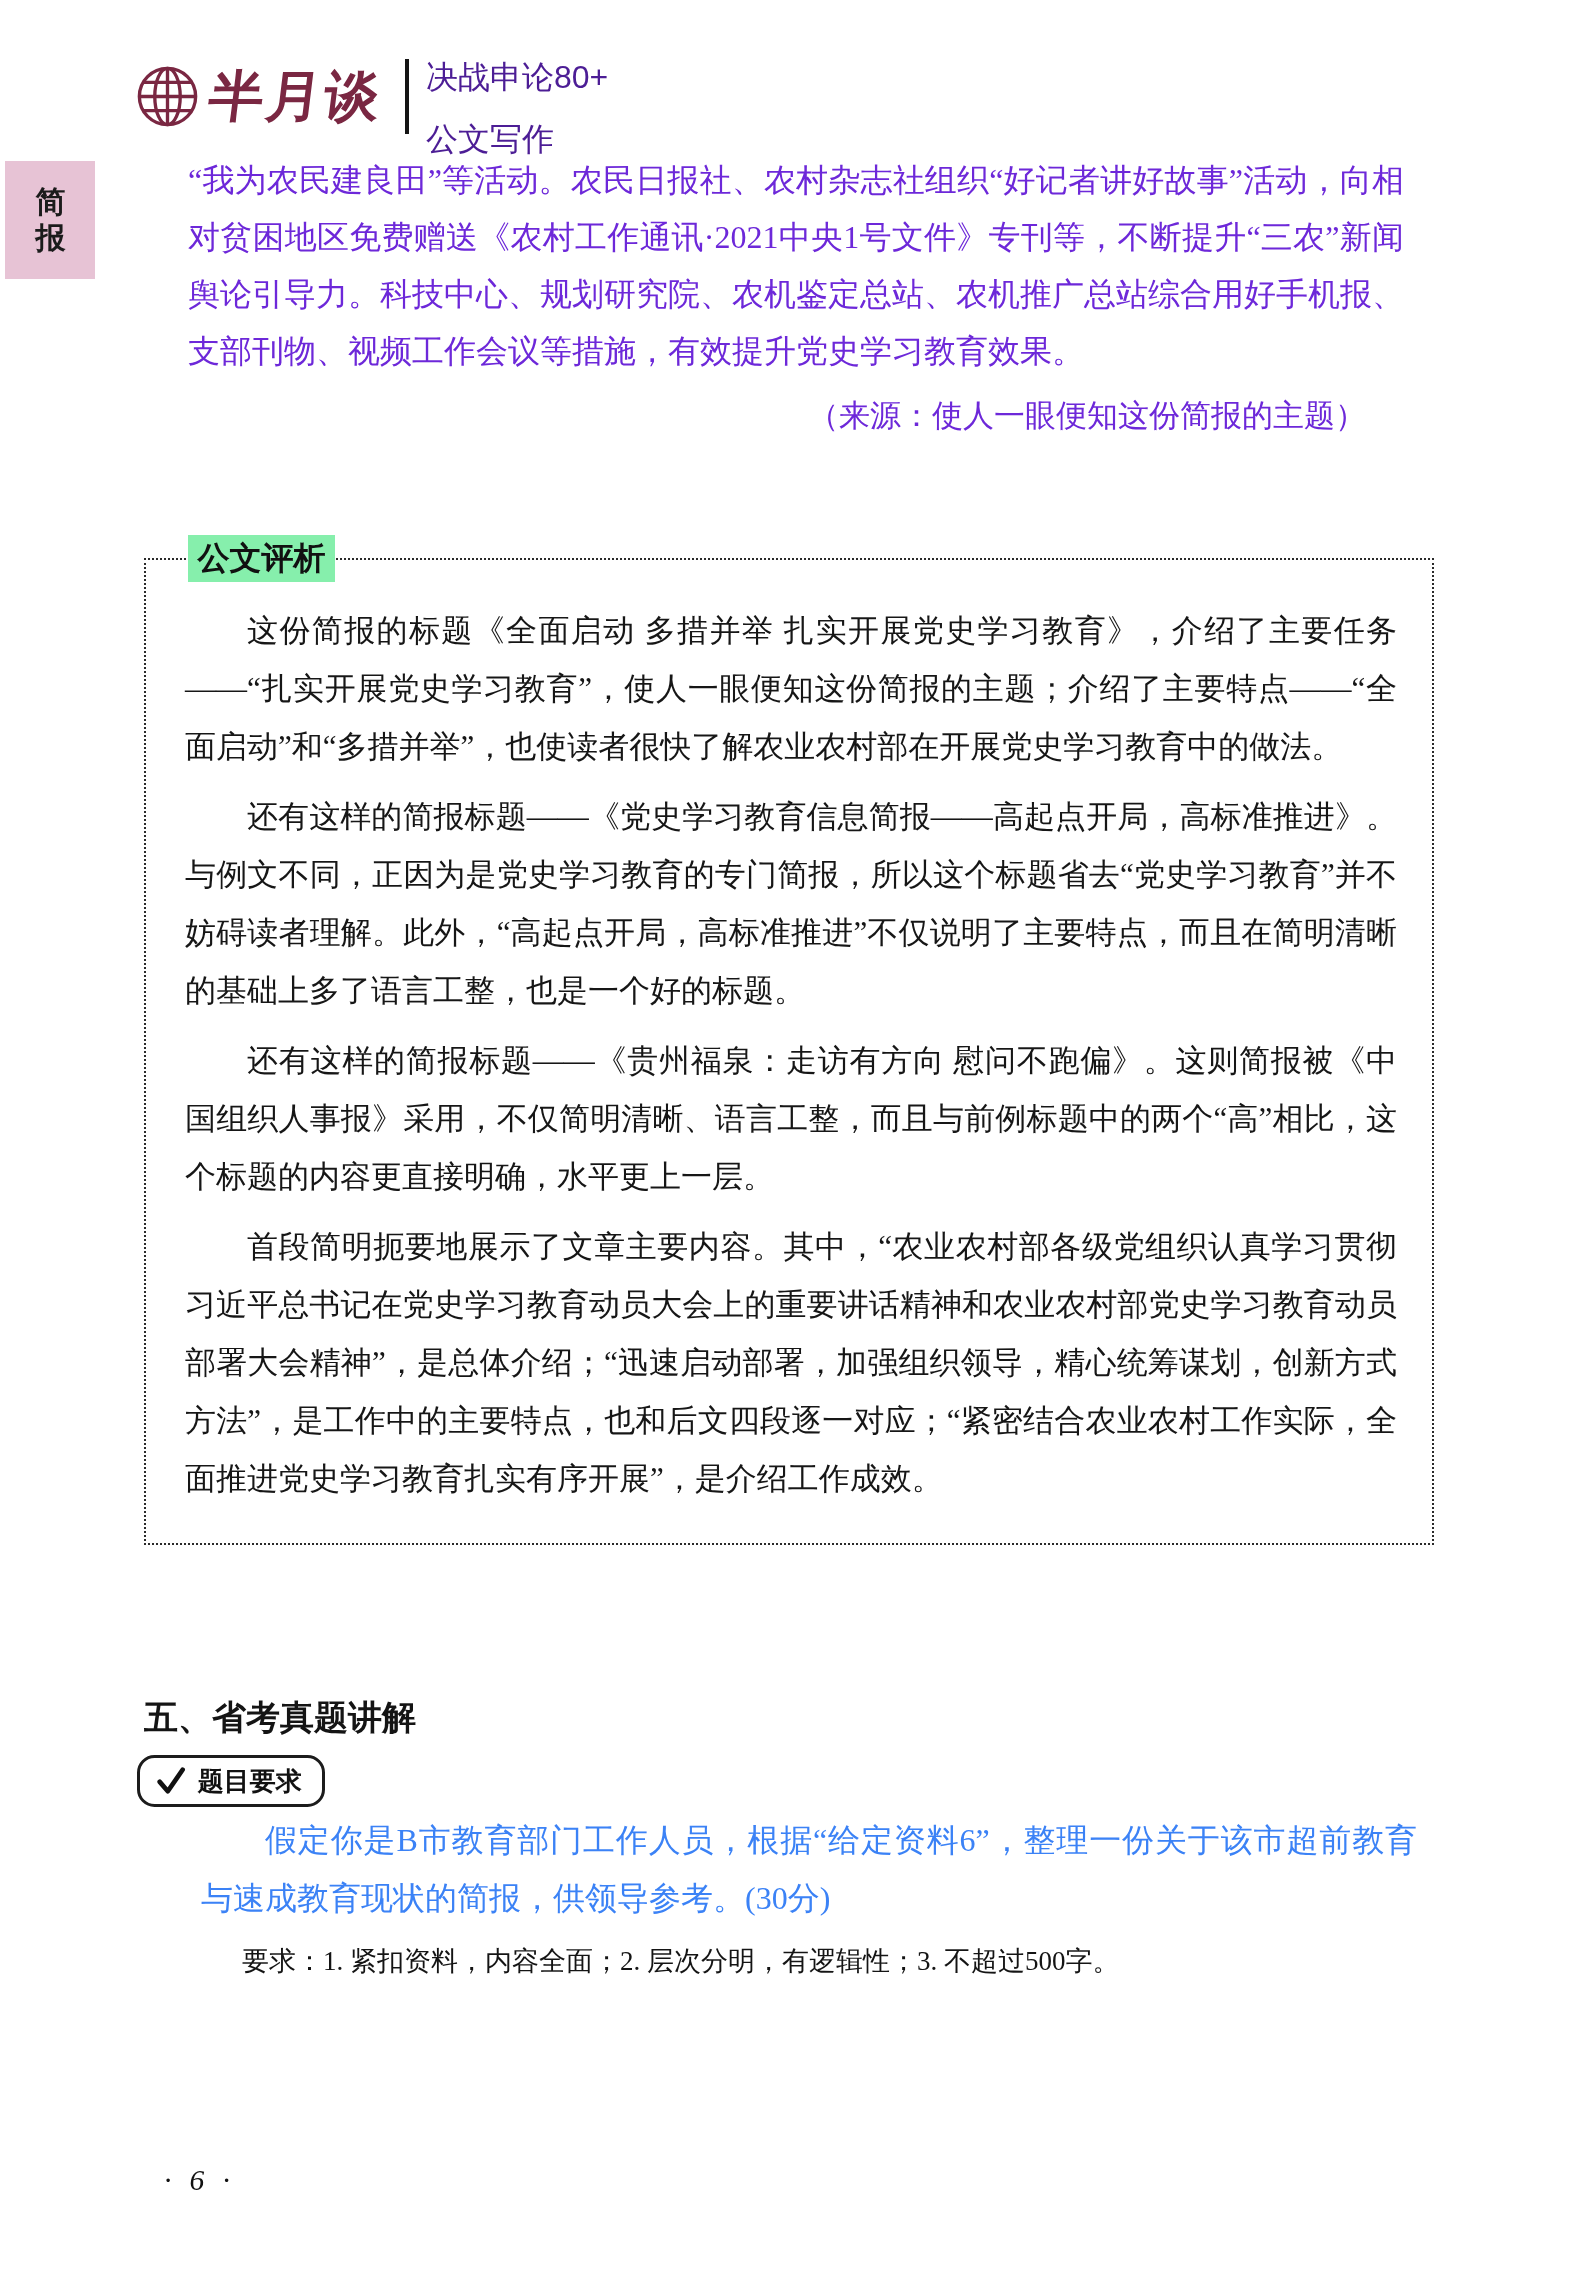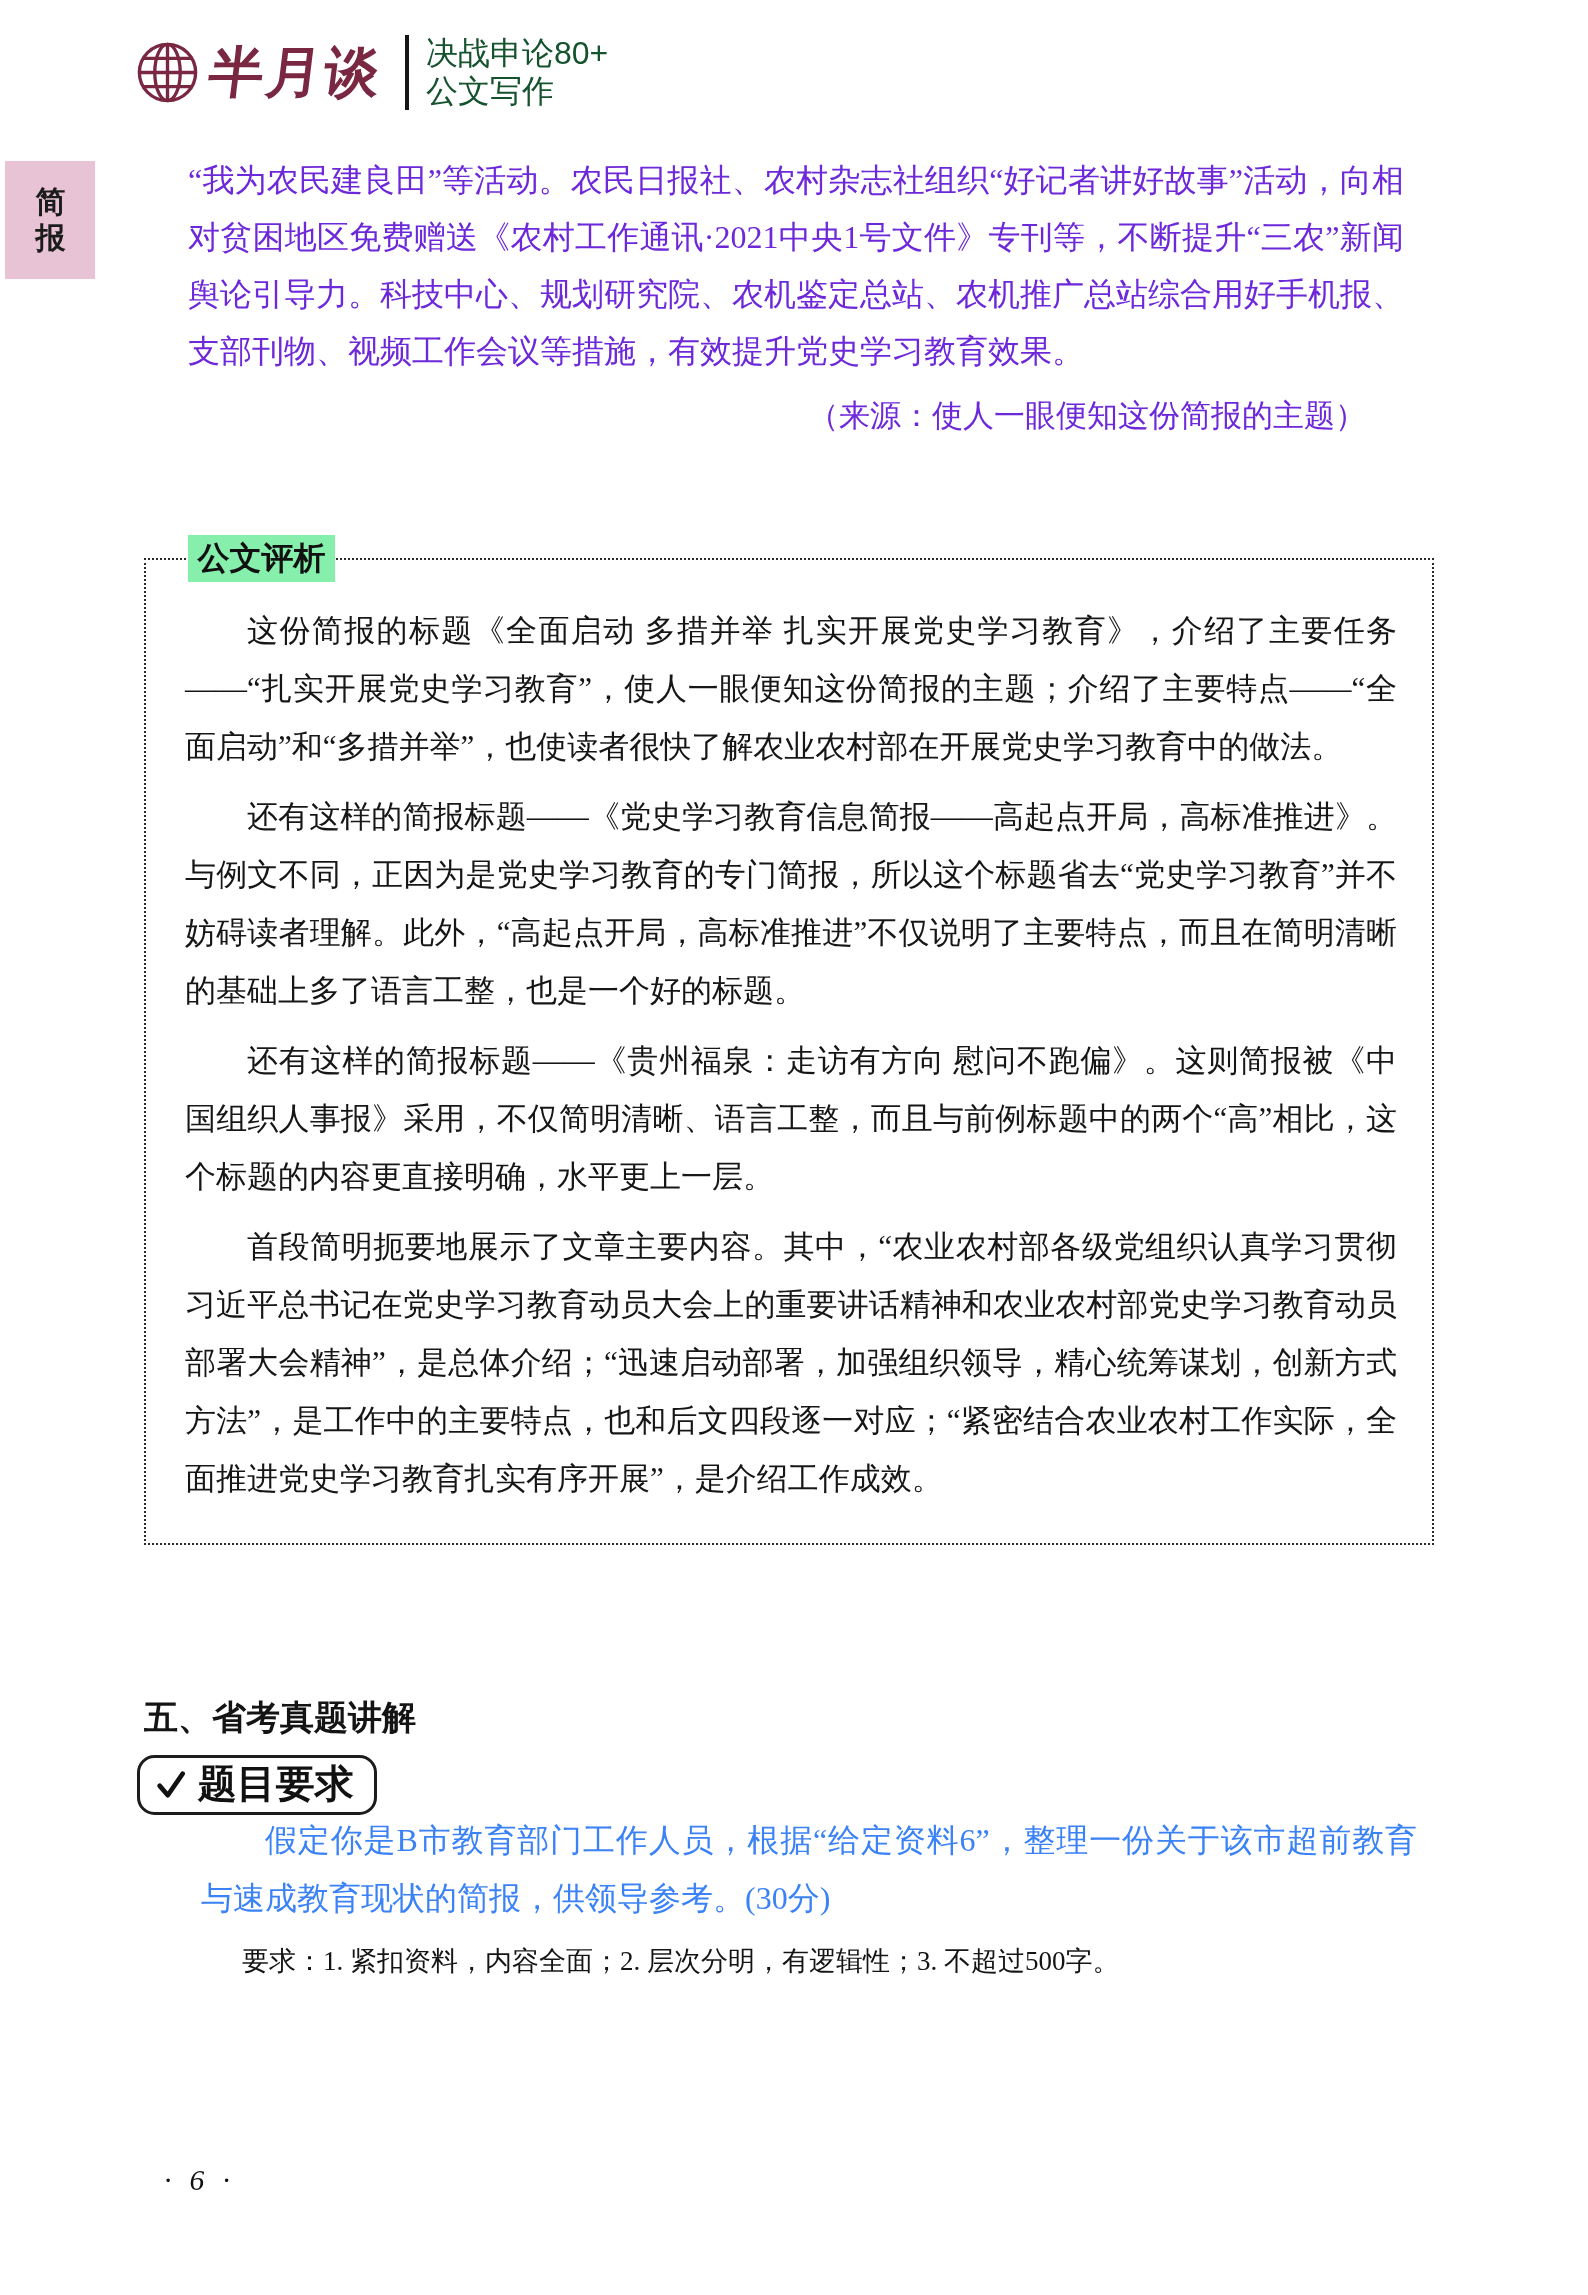--- a/index.html
+++ b/index.html
@@ -35,23 +35,24 @@
   .header-divider {
     width: 3.4px;
     height: 75px;
     background: #151515;
     margin: 0 17.5px 0 23px;
   }
   .taglines { display: flex; flex-direction: column; justify-content: center; }
   .tagline {
     font-size: 32px;
     line-height: 38px;
-    color: #14532d;
+    color: #4c1d95;
     font-family: "Liberation Sans", sans-serif;
     white-space: nowrap;
+    margin-top: 24px;
   }
 
   
   .side-tab {
     position: absolute;
     left: 5.4px;
     top: 161px;
     width: 90px;
     height: 118px;
     background: #e7c3d5;
@@ -132,21 +133,21 @@
     display: inline-flex;
     align-items: center;
     gap: 9.4px;
     border: 3.4px solid #1c1c1c;
     border-radius: 17.5px;
     padding: 5.4px 20px 5.4px 13.4px;
     background: #fff;
   }
   .badge .check { width: 35px; height: 35px; flex: 0 0 auto; }
   .badge-label {
-    font-size: 39px;
+    font-size: 26px;
     font-weight: 700;
     color: #111;
     line-height: 1.1;
     white-space: nowrap;
     font-family: Liberation Sans, sans-serif;
   }
   .question {
     position: absolute;
     top: 1811px;
     left: 201px;

